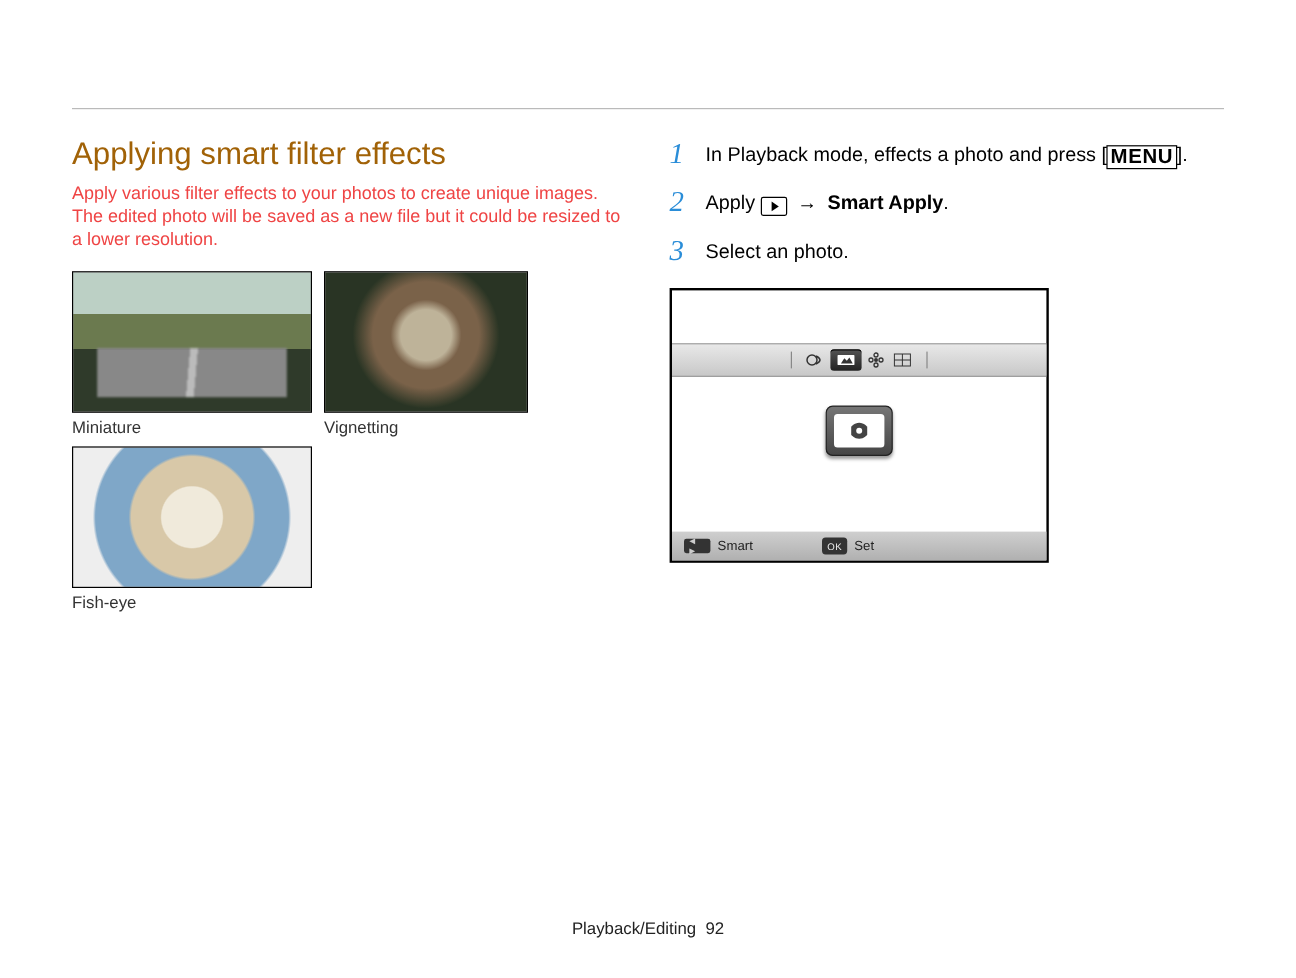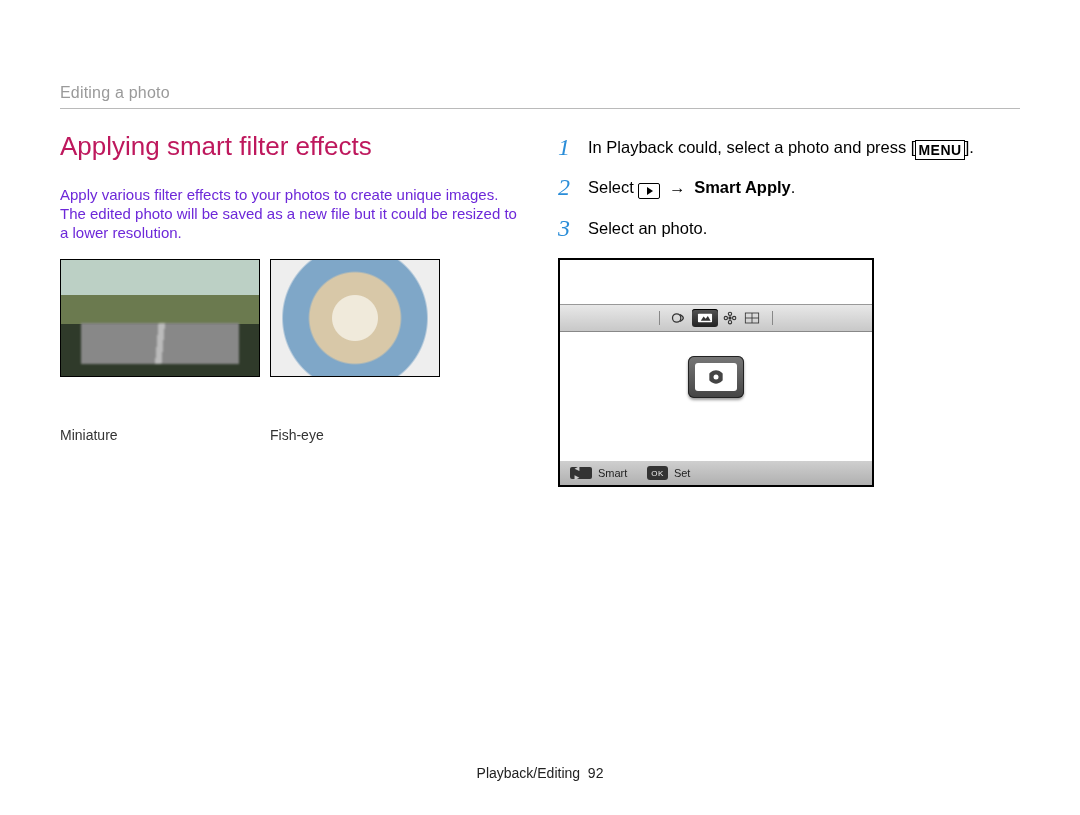--- a/index.html
+++ b/index.html
@@ -3,97 +3,100 @@
 <meta charset="utf-8">
 <style>
   * { box-sizing: border-box; margin: 0; padding: 0; }
   html, body { width: 1080px; height: 815px; font-family: Arial, Helvetica, sans-serif; background: #fff; color: #000; }
   .page { position: relative; width: 1080px; height: 815px; padding: 84px 60px 0 60px; }
   .breadcrumb { font-size: 16px; color: #9a9a9a; letter-spacing: .2px; }
   .hr { height: 1px; background: #bababa; margin: 6px 0 22px; width: 100%; }
   .cols { display: flex; gap: 36px; }
   .col-left { flex: 1 1 50%; }
   .col-right { flex: 1 1 50%; }
-  .h2 { color: #be185d; font-weight: 400; font-size: 26px; margin-bottom: 23px; }
-  .para { font-size: 15px; line-height: 1.28; color: #6d28d9; margin-bottom: 16px; }
+  .h2 { color: #a16207; font-weight: 400; font-size: 26px; margin-bottom: 8px; }
+  .para { font-size: 15px; line-height: 1.28; color: #ef4444; margin-bottom: 16px; }
   .thumbs { display: grid; grid-template-columns: 200px 170px; gap: 8px 10px; }
-  .thcell { display:flex; flex-direction:column;gap:46px; }
+  .thcell { display:flex; flex-direction:column; }
   .thumb { height: 118px; background:#777; background-size:cover; background-position:center; border:1px solid #000; }
   .thumb.miniature { background: linear-gradient(#bcd0c5 0 30%, #6b7a4f 30% 55%, #2f3a2a 55% 100%); position:relative; overflow:hidden;}
   .thumb.miniature::after{content:"";position:absolute;left:10%;top:55%;right:10%;bottom:10%;background:linear-gradient(95deg,#888 0 48%, #bbb 48% 52%, #888 52% 100%);filter:blur(1px);}
   .thumb.vignetting { background: radial-gradient(circle at 50% 45%, #e8d2a0 0 20%, #a07040 28% 42%, #2a4020 58% 100%); filter:saturate(.6) brightness(.85); }
   .thumb.fisheye { background: radial-gradient(circle at 50% 50%, #f0eadb 0 22%, #d8c8a8 23% 44%, #7fa7c8 46% 70%, #eee 72% 100%); position:relative; }
   .thumb-caption { font-size: 14px; color: #333; margin-top: 4px; }
 
   .steps { font-size: 16.5px; }
   .step { display:flex; align-items:flex-start; gap:10px; margin-bottom: 8px; line-height:1.35;}
   .step-num { font-style: italic; color:#2a8dd8; font-size: 24px; width:20px; flex:none; font-family: Georgia, 'Times New Roman', serif; }
   .step-body { padding-top:5px; }
-  .menu-box { display:inline-flex; align-items:center; justify-content:center; height:20px; padding:0 2px; border:1.5px solid #000; font-weight:700; font-size:14px; letter-spacing:.5px; vertical-align:-2px; }
+  .menu-box { display:inline-flex; align-items:center; justify-content:center; height:20px; padding:0 2px; border:1.5px solid #000; font-weight:700; font-size:17px; letter-spacing:.5px; vertical-align:-2px; }
   .play-icon-box { display:inline-flex; align-items:center; justify-content:center; width:22px; height:16px; border:1.2px solid #000; border-radius:2px; vertical-align:-2px; position:relative; }
   .play-icon-box::after{ content:""; border-left:6px solid #000; border-top:4px solid transparent; border-bottom:4px solid transparent; margin-left:2px;}
   .arrow { display:inline-block; margin:0 4px; }
   .bold { font-weight:700; }
 
   
   .lcd-wrap { margin-top:14px; width:316px; }
   .lcd { border:2px solid #000; background:#fff; width:316px; height:229px; position:relative; }
   .lcd-top{ position:absolute; left:0; right:0; top:44px; height:28px; background:linear-gradient(#e8e8e8,#c8c8c8); border-top:1px solid #999; border-bottom:1px solid #888; display:flex; align-items:center; justify-content:center; gap:2px;}
   .tick{ width:1px; height:14px; background:#888; margin:0 8px;}
   .topicon{ width:20px; height:14px; display:inline-flex; align-items:center; justify-content:center; }
   .topicon svg{ width:100%; height:100%; }
   .topicon.sel{ width:26px; height:18px; background:linear-gradient(#555,#222); border-radius:3px; box-shadow:0 1px 0 #000 inset; }
   .topicon.sel svg{transform:scale(.65);}  
   .center-btn{ position:absolute; left:50%; top:52%; transform:translate(-50%,-50%); width:56px; height:42px; border-radius:6px; background:linear-gradient(#777,#444); box-shadow:0 2px 3px rgba(0,0,0,.4), inset 0 0 0 1px #222; display:flex; align-items:center; justify-content:center;}
   .center-btn .inner{ width:42px;height:28px;border-radius:3px;background:#fff;display:flex;align-items:center;justify-content:center;}
   .center-btn .inner svg{width:20px;height:18px;fill:#333;}
   .lcd-bottom{ position:absolute; left:0; right:0; bottom:0; height:24px; background:linear-gradient(#cfcfcf,#b0b0b0); display:flex; align-items:center; font-size:11px; color:#222;}
   .lcd-bottom .seg{ display:flex; align-items:center; gap:6px; padding:0 10px;}
-  .pill{ display:inline-flex; align-items:center; justify-content:center; height:14px; padding:0 4px; border-radius:3px; background:#333; color:#eee; font-size:8px; letter-spacing:.5px;}
+  .pill{ display:inline-flex; align-items:center; justify-content:center; height:14px; padding:0 4px; border-radius:3px; background:#333; color:#eee; font-size:8px; letter-spacing:.5px;margin-left:38px;}
   .lr{ width:22px; height:12px; border-radius:2px; background:#333; color:#ccc; display:inline-flex; align-items:center; justify-content:space-between; padding:0 3px; font-size:8px;}
 
   .footer { position:absolute; left:0; right:0; bottom:34px; text-align:center; font-size:14px; color:#222;}
   .footer .pg{ font-weight:400; }
 </style>
 </head>
 <body>
 
 <div class="page">
-  <div class="breadcrumb">Editing a photo</div>
   <div class="hr"></div>
 
   <div class="cols">
     <div class="col-left">
       <div class="h2">Applying smart filter effects</div>
       <div class="para">Apply various filter effects to your photos to create unique images. The edited photo will be saved as a new file but it could be resized to a lower resolution.</div>
 
       <div class="thumbs">
         <div class="thcell">
           <div class="thumb miniature"></div>
           <div class="thumb-caption">Miniature</div>
         </div>
         <div class="thcell">
+          <div class="thumb vignetting"></div>
+          <div class="thumb-caption">Vignetting</div>
+        </div>
+        <div class="thcell">
           <div class="thumb fisheye"></div>
           <div class="thumb-caption">Fish-eye</div>
         </div>
       </div>
     </div>
 
     <div class="col-right">
       <div class="steps">
         <div class="step">
           <div class="step-num">1</div>
           <div class="step-body">
-            <span>In Playback could, select a photo and press [</span><span class="menu-box">MENU</span><span>].</span>
+            <span>In Playback mode, effects a photo and press [</span><span class="menu-box">MENU</span><span>].</span>
           </div>
         </div>
         <div class="step">
           <div class="step-num">2</div>
           <div class="step-body">
-            <span>Select </span>
+            <span>Apply </span>
             <span class="play-icon-box"></span>
             <span class="arrow">→</span>
             <span class="bold">Smart Apply</span><span>.</span>
           </div>
         </div>
         <div class="step">
           <div class="step-num">3</div>
           <div class="step-body">
             <span>Select an photo.</span>
           </div>

